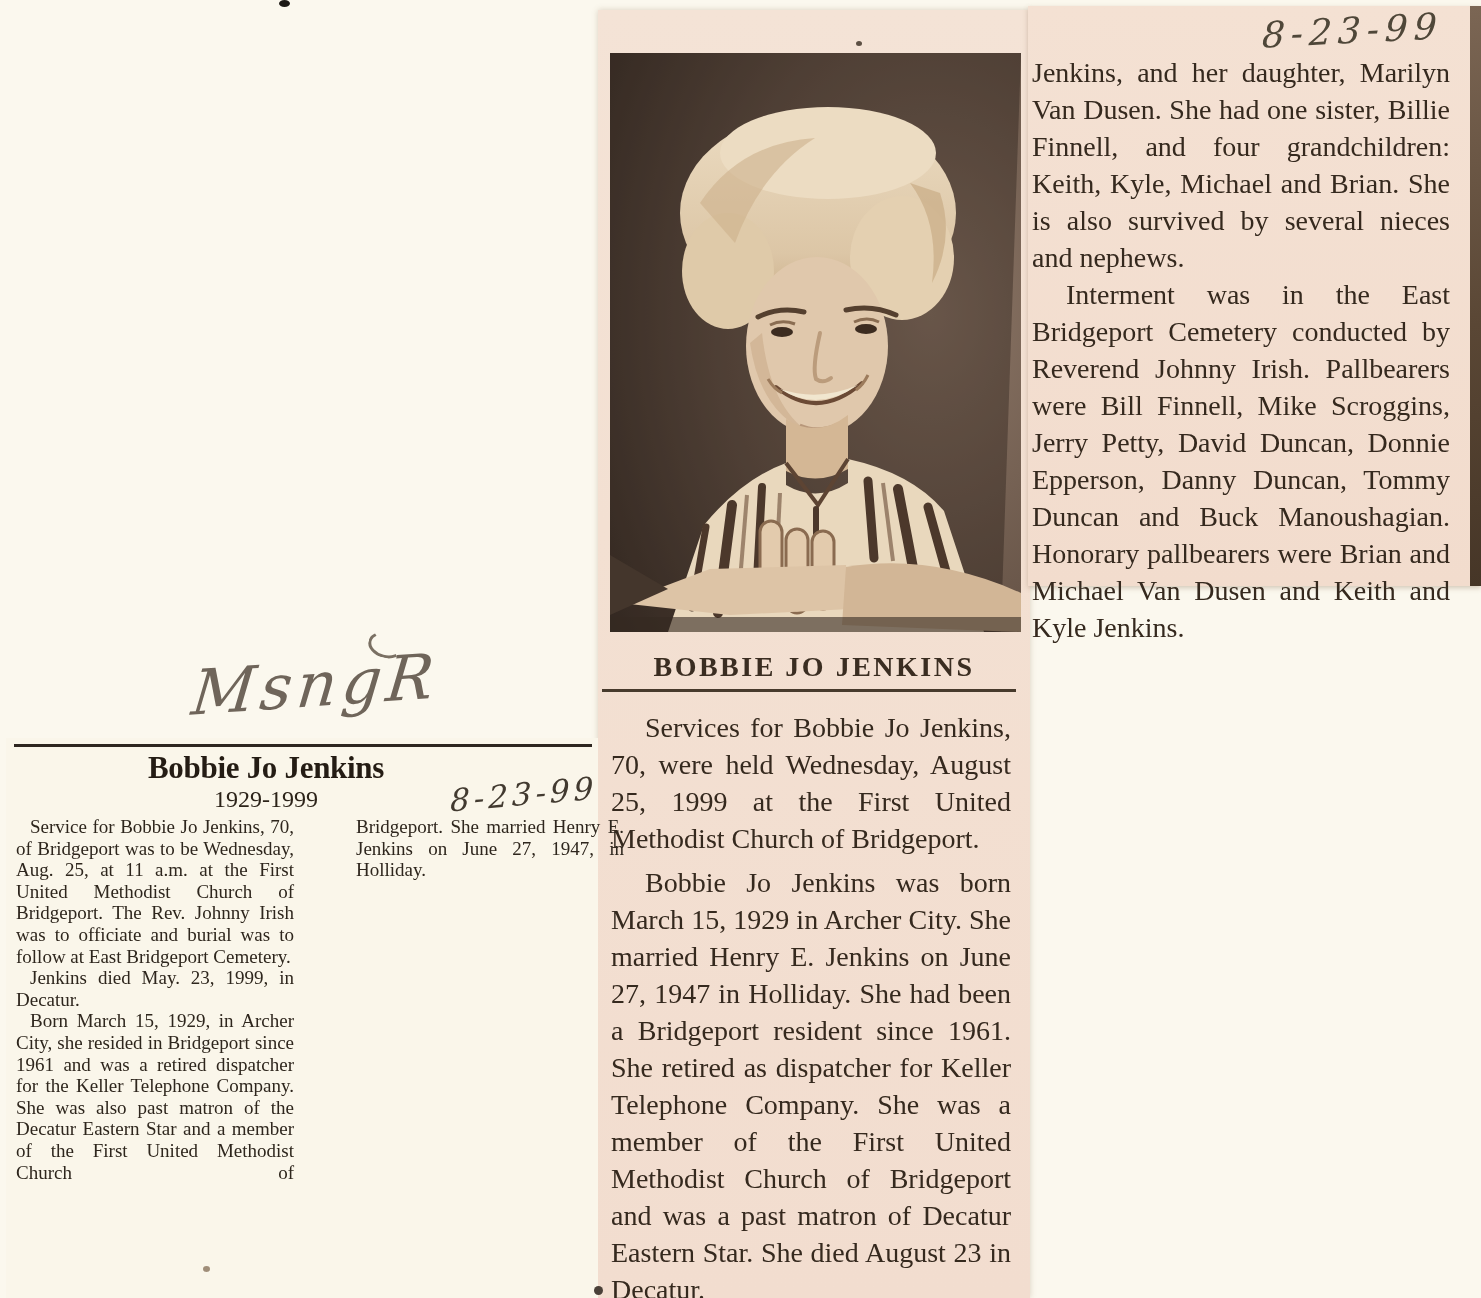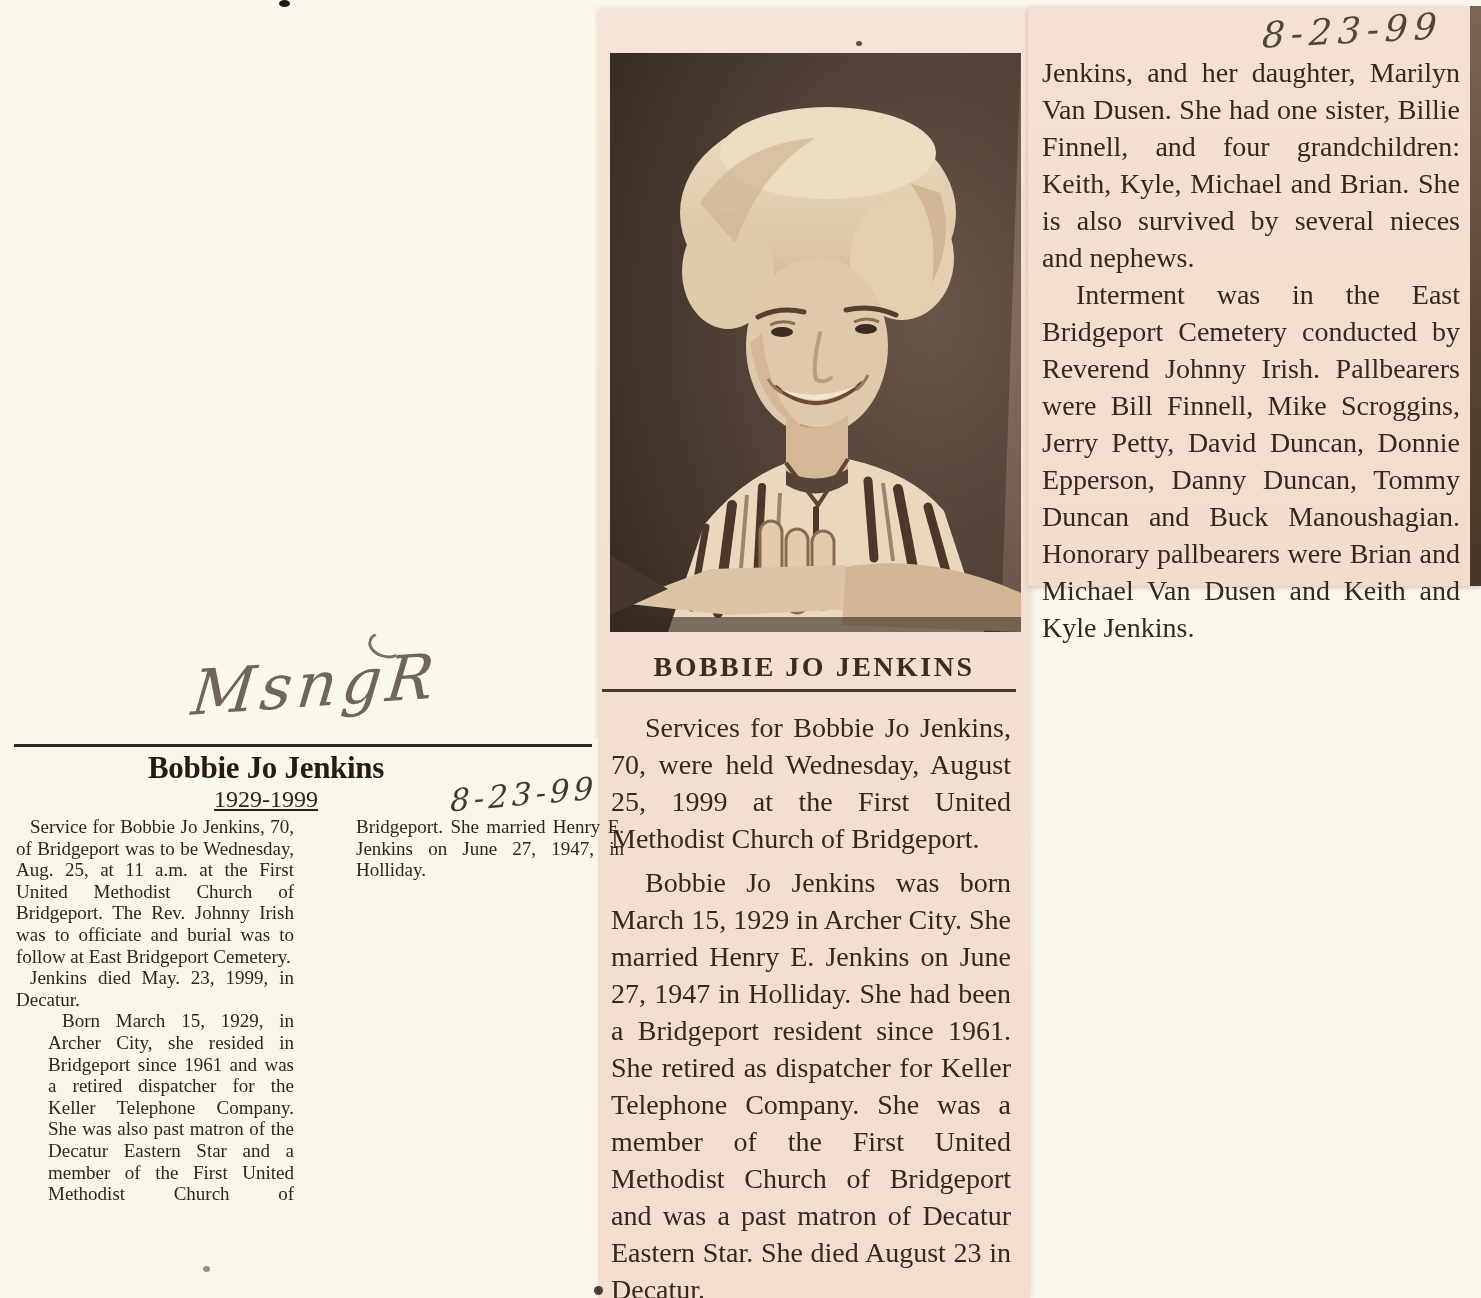--- a/index.html
+++ b/index.html
@@ -47,45 +47,45 @@
     position:absolute;left:602px;top:689px;width:414px;height:3px;background:#473a2c;
   }
   
   .center-article{
     position:absolute;left:604px;top:702px;width:414px;
     font-size:28px;line-height:37px;text-align:justify;color:#35291e;
   }
   .center-article p{margin:7px;text-indent:34px;}
   .center-article p.cut{text-align-last:justify;}
   .right-article{
-    position:absolute;left:14px;top:48px;width:418px;
+    position:absolute;left:4px;top:48px;width:418px;
     font-size:28px;line-height:37px;text-align:justify;color:#35291e;
   }
   .right-article p{margin:0;text-indent:34px;}
   .right-article p.no-indent{text-indent:0;}
   
   .left-headline{
     position:absolute;left:6px;top:750px;width:520px;text-align:center;
     font-size:31px;font-weight:700;color:#241c14;letter-spacing:-0.3px;
   }
   .left-years{
     position:absolute;left:6px;top:786px;width:520px;text-align:center;
-    font-size:24px;color:#2c2319;text-decoration:underline;
+    font-size:24px;color:#2c2319;
   }
   .left-col1{
     position:absolute;left:16px;top:816px;width:278px;
     font-size:19px;line-height:21.6px;text-align:justify;color:#2e261d;
   }
   .left-col2{
     position:absolute;left:308px;top:816px;width:268px;
     font-size:19px;line-height:21.6px;text-align:justify;color:#2e261d;margin-left:48px;
   }
   .left-col1 p,.left-col2 p{margin:0;text-indent:14px;}
   .left-col2 p.no-indent{text-indent:0;}
-  .left-col1 p.cut{text-align-last:justify;margin-left:32px;}
+  .left-col1 p.cut{text-align-last:justify;}
   
   .hand{
     font-family:"DejaVu Serif", serif;font-style:italic;color:#57503f;
   }
   .hand-date-tr{
     position:absolute;left:1262px;top:10px;font-size:36px;letter-spacing:6px;
     transform:rotate(-3deg) skewX(-6deg);color:#4f4739;
   }
   .hand-date-left{
     position:absolute;left:450px;top:776px;font-size:31px;letter-spacing:4px;

